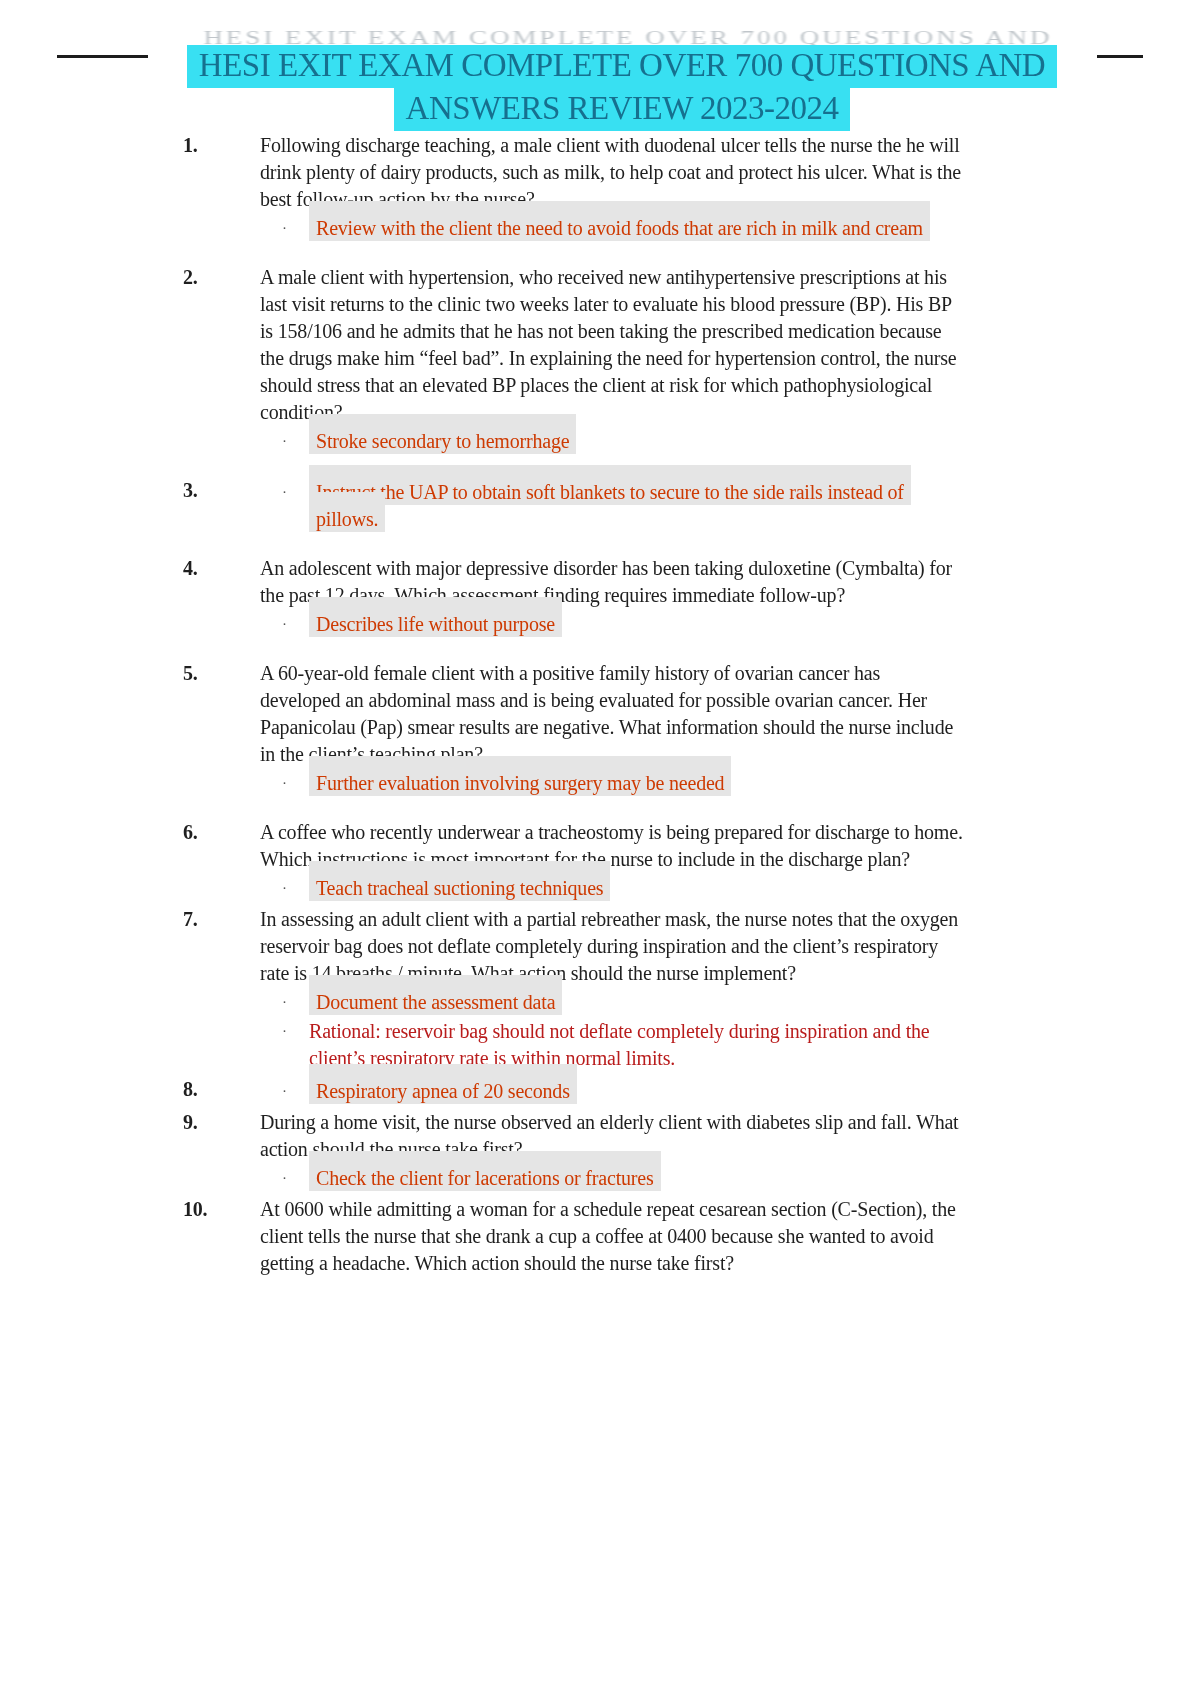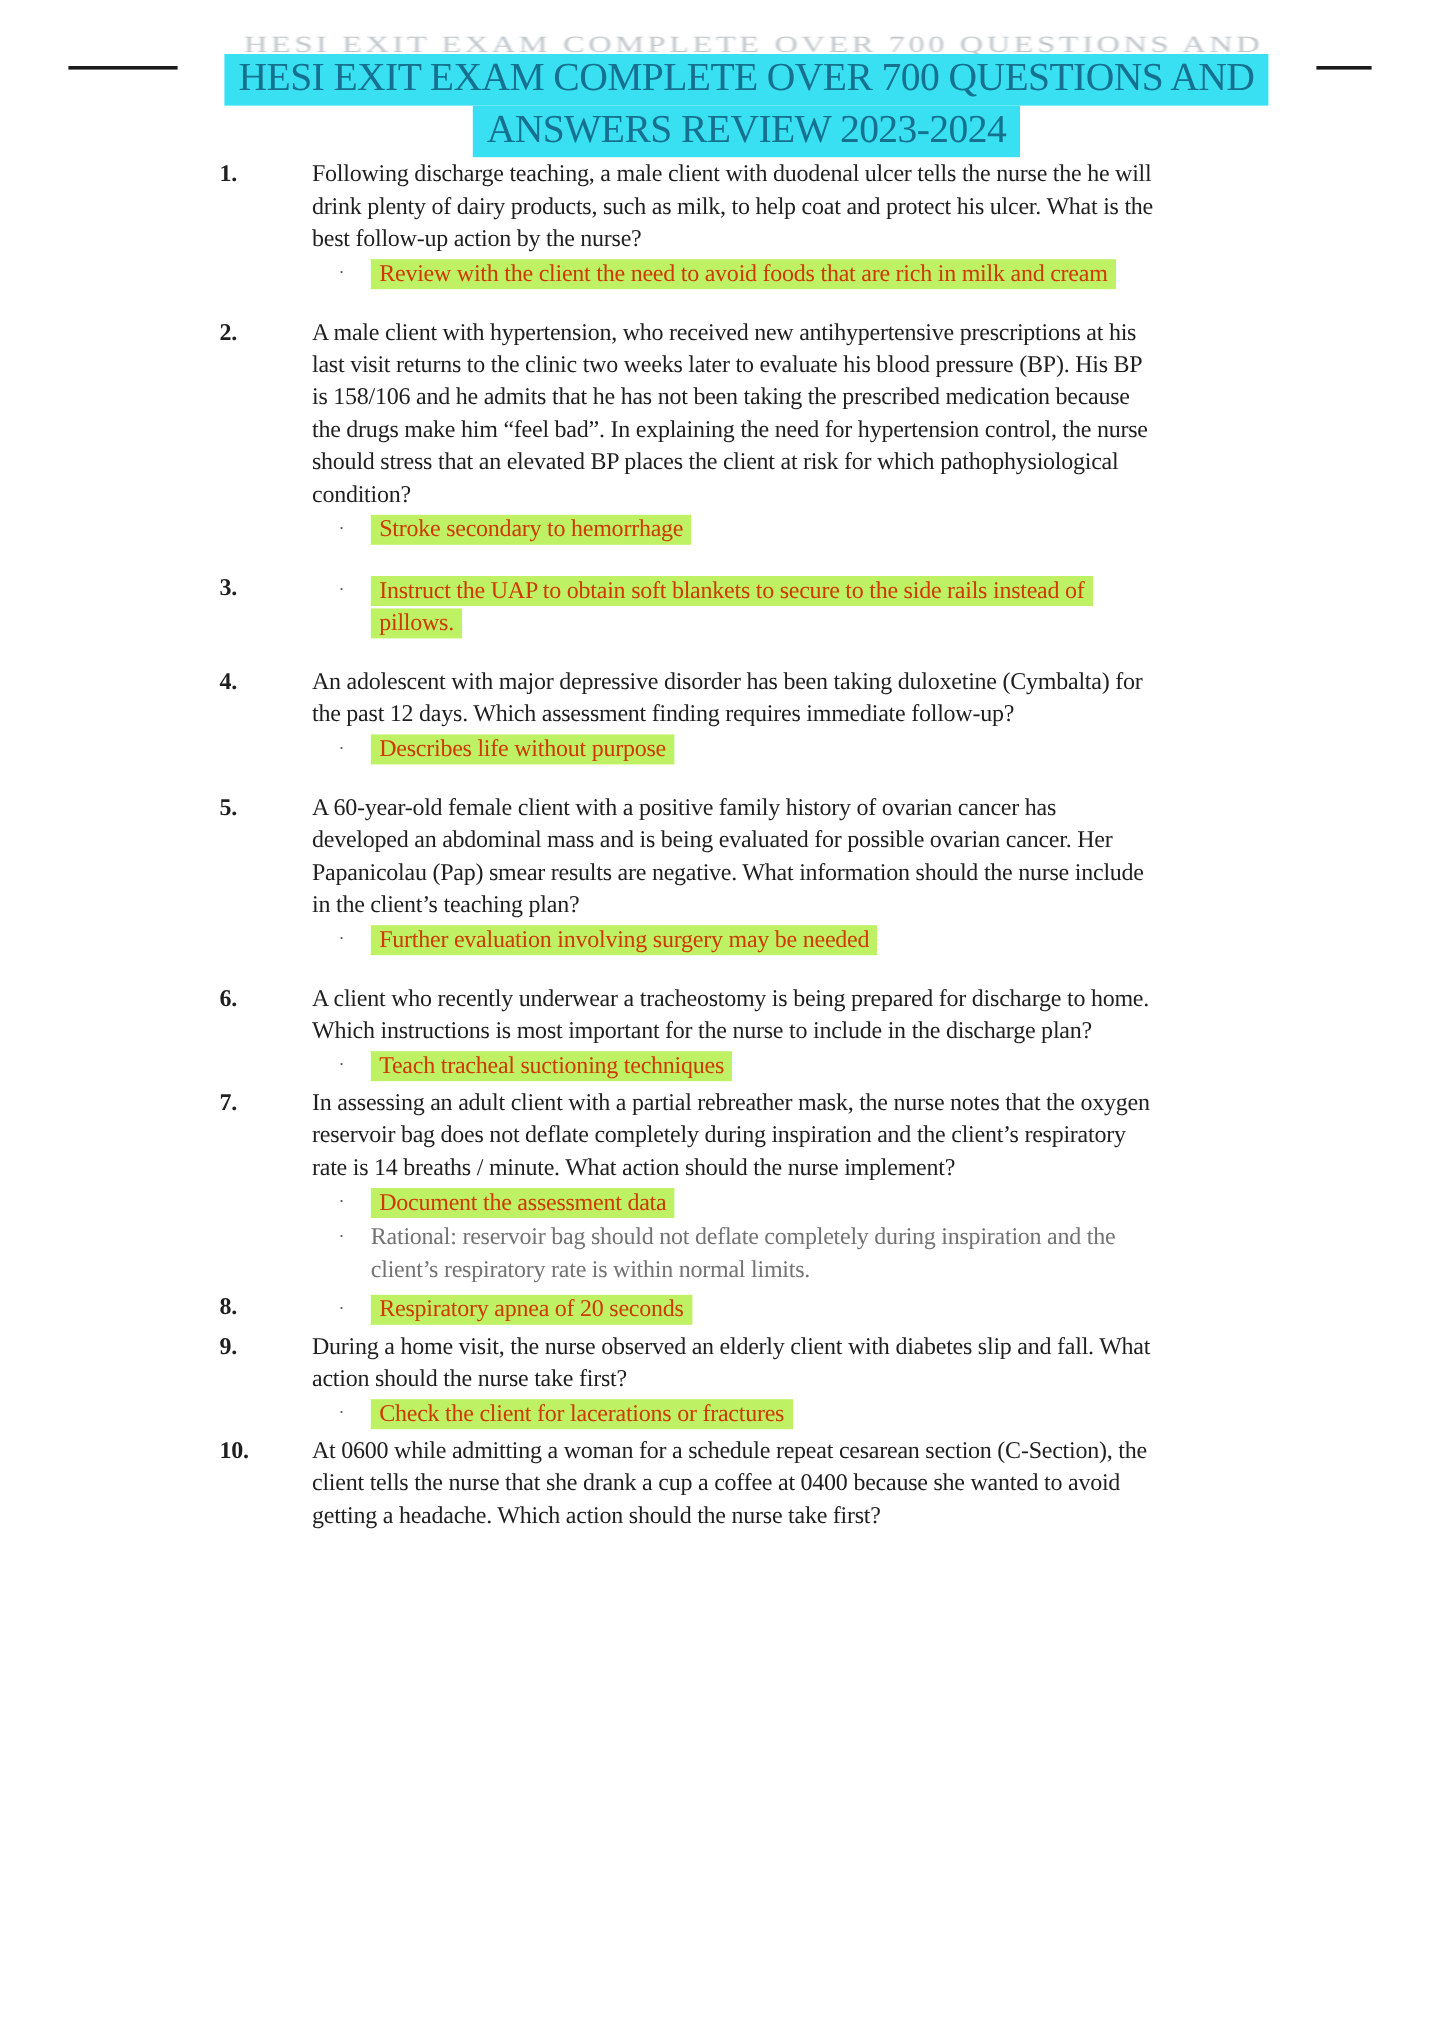--- a/index.html
+++ b/index.html
@@ -45,25 +45,25 @@
   .question{display:flex;margin-bottom:3px;}
   .question.gap{margin-bottom:21px;}
   .qnum{width:39px;flex:none;font-weight:bold;}
   .qbody{flex:1;min-width:0;margin-left:38px;}
   .qtext{white-space:pre;}
   .answer{display:flex;margin:2px 0 1px 17px;}
   .bullet{width:27px;flex:none;color:#555555;font-size:15px;line-height:27px;padding-left:5px;}
   .ans-body{flex:1;min-width:0;}
   .ans{white-space:pre-line;}
   .highlight{
-    background:#bef264;color:#CE3A02;
-    padding:1px 7px 2px;
+    background:#e5e5e5;color:#CE3A02;
+    padding:16px 7px 2px;
     -webkit-box-decoration-break:clone;box-decoration-break:clone;
   }
-  .rational{color:#737373;}
+  .rational{color:#b91c1c;}
 </style>
 </head>
 <body>
 
 <div class="page">
 
   <div class="rule rule-top-left"></div>
   <div class="rule rule-top-right"></div>
   <div class="rule rule-bottom"></div>
 
@@ -138,21 +138,21 @@
         <div class="answer">
           <span class="bullet">·</span>
           <div class="ans-body"><span class="ans highlight">Further evaluation involving surgery may be needed</span></div>
         </div>
       </div>
     </section>
 
     <section class="question">
       <div class="qnum">6.</div>
       <div class="qbody">
-        <div class="qtext">A client who recently underwear a tracheostomy is being prepared for discharge to home.
+        <div class="qtext">A coffee who recently underwear a tracheostomy is being prepared for discharge to home.
 Which instructions is most important for the nurse to include in the discharge plan?</div>
         <div class="answer">
           <span class="bullet">·</span>
           <div class="ans-body"><span class="ans highlight">Teach tracheal suctioning techniques</span></div>
         </div>
       </div>
     </section>
 
     <section class="question">
       <div class="qnum">7.</div>

